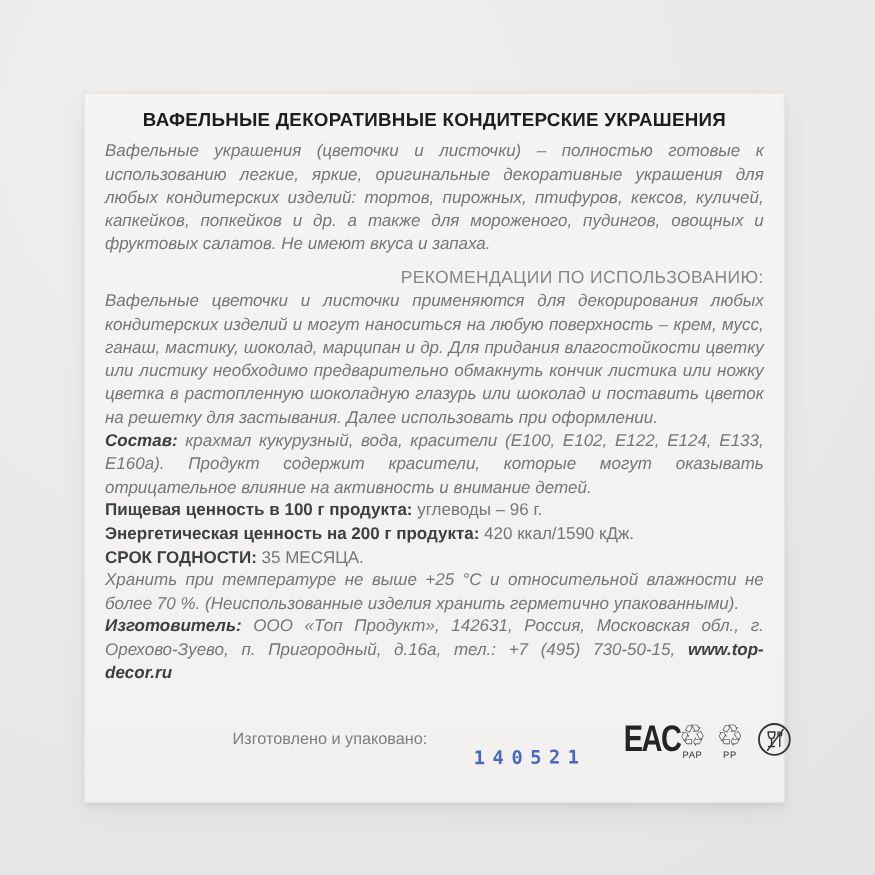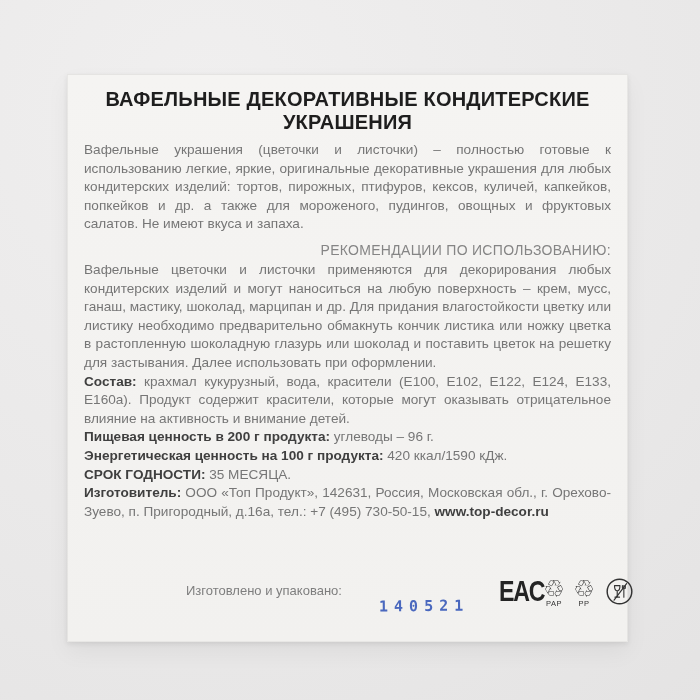--- a/index.html
+++ b/index.html
@@ -4,24 +4,24 @@
 <style>
   html,body{margin:0;padding:0;}
   body{width:700px;height:700px;font-family:"Liberation Sans",sans-serif;}
   .photo{position:relative;width:700px;height:700px;overflow:hidden;
     background:radial-gradient(130% 130% at 30% 15%, #f0efef 0%, #e9e8e8 55%, #e2e1e1 100%);}
   .card{position:absolute;left:67px;top:74px;width:561px;height:568px;box-sizing:border-box;
     background:linear-gradient(180deg,#f5f4f2 0%,#f2f1ef 100%);
     border:1px solid rgba(0,0,0,0.05);
     box-shadow:0 2px 5px rgba(0,0,0,0.08),0 10px 22px rgba(0,0,0,0.05);
     padding:10px 16px 0 16px;}
-  .title{margin:3px 0 7px 0;text-align:center;font-size:20px;font-weight:700;
+  .title{margin:3px 0 7px 0;text-align:center;font-size:15px;font-weight:700;
     color:#1e1e1e;letter-spacing:.2px;}
   .para{margin:0;font-size:13.6px;line-height:18.6px;color:#767676;}
-  .just{text-align:justify;}
+  .just{text-align:justify;font-style:italic;}
   .para b{color:#3f3f3f;font-weight:700;}
   .center-heading{margin:8px 0 3px 0;text-align:right;font-size:14px;color:#858585;letter-spacing:.3px;}
   .site{color:#2e2e2e;}
   .production{position:absolute;left:118px;top:507px;font-size:13px;line-height:18px;color:#7e7e7e;text-align:right;}
   .stamp{position:absolute;left:311px;top:522px;color:#4a68be;
     font-family:"DejaVu Sans Mono",monospace;font-weight:700;font-size:15px;letter-spacing:6px;
     transform:rotate(-0.5deg);}
   .marks{position:absolute;left:431px;top:502px;display:flex;align-items:flex-start;gap:6px;color:#2b2b2b;}
   .eac{font-size:29px;font-weight:700;letter-spacing:-1.5px;line-height:28px;
     transform:scale(0.80,1.02);transform-origin:left top;width:40px;color:#242424;}
@@ -39,26 +39,27 @@
     <h1 class="title">ВАФЕЛЬНЫЕ ДЕКОРАТИВНЫЕ КОНДИТЕРСКИЕ УКРАШЕНИЯ</h1>
 
     <p class="para just">Вафельные украшения (цветочки и листочки) – полностью готовые к использованию легкие, яркие, оригинальные декоративные украшения для любых кондитерских изделий: тортов, пирожных, птифуров, кексов, куличей, капкейков, попкейков и др. а также для мороженого, пудингов, овощных и фруктовых салатов. Не имеют вкуса и запаха.</p>
 
     <div class="center-heading">РЕКОМЕНДАЦИИ ПО ИСПОЛЬЗОВАНИЮ:</div>
 
     <p class="para just">Вафельные цветочки и листочки применяются для декорирования любых кондитерских изделий и могут наноситься на любую поверхность – крем, мусс, ганаш, мастику, шоколад, марципан и др. Для придания влагостойкости цветку или листику необходимо предварительно обмакнуть кончик листика или ножку цветка в растопленную шоколадную глазурь или шоколад и поставить цветок на решетку для застывания. Далее использовать при оформлении.</p>
 
     <p class="para just"><b>Состав:</b><span> крахмал кукурузный, вода, красители (Е100, Е102, Е122, Е124, Е133, Е160а). Продукт содержит красители, которые могут оказывать отрицательное влияние на активность и внимание детей.</span></p>
 
-    <p class="para"><b>Пищевая ценность в 200 г продукта:</b><span> углеводы – 96 г.</span></p>
+    <p class="para"><b>Пищевая ценность в 100 г продукта:</b><span> углеводы – 96 г.</span></p>
 
-    <p class="para"><b>Энергетическая ценность на 100 г продукта:</b><span> 420 ккал/1590 кДж.</span></p>
+    <p class="para"><b>Энергетическая ценность на 200 г продукта:</b><span> 420 ккал/1590 кДж.</span></p>
 
     <p class="para"><b>СРОК ГОДНОСТИ:</b><span> 35 МЕСЯЦА.</span></p>
 
+    <p class="para just">Хранить при температуре не выше +25 °С и относительной влажности не более 70 %. (Неиспользованные изделия хранить герметично упакованными).</p>
 
     <p class="para just"><b>Изготовитель:</b><span> ООО «Топ Продукт», 142631, Россия, Московская обл., г. Орехово-Зуево, п. Пригородный, д.16а, тел.: +7 (495) 730-50-15, </span><b class="site">www.top-decor.ru</b></p>
 
     <div class="production">
       <div>Изготовлено и упаковано:</div>
     </div>
 
     <div class="stamp">140521</div>
 
     <div class="marks">

